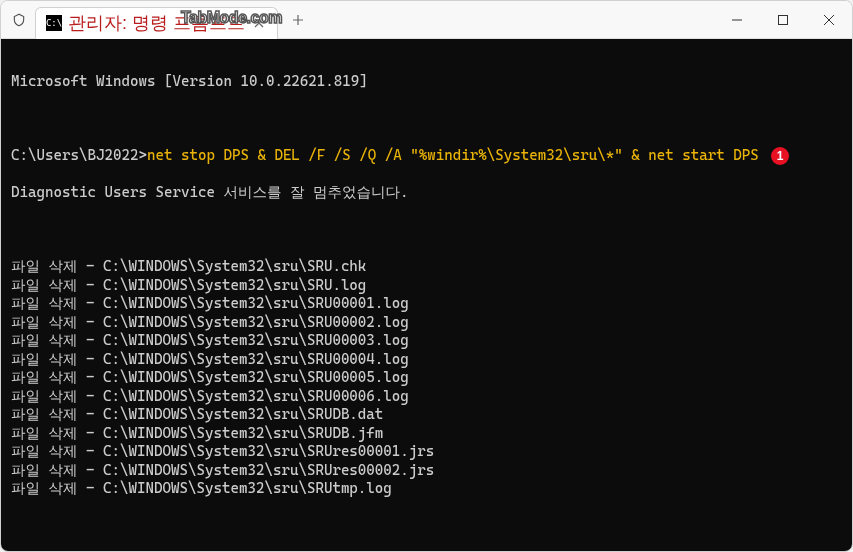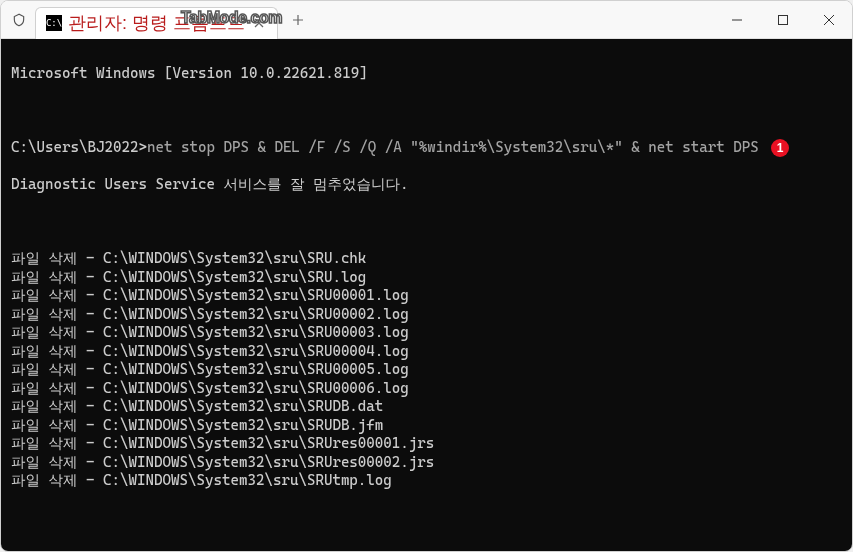--- a/index.html
+++ b/index.html
@@ -120,30 +120,30 @@
       cursor: pointer;
       color: #333;
     }
     .terminal {
       flex: 1;
       background: #0c0c0c;
       color: #cccccc;
       font-family: "Cascadia Mono", "Consolas", monospace;
       font-size: 14.5px;
       line-height: 18.5px;
-      padding: 6px 10px;
+      padding: 14px 10px;
       overflow: hidden;
       white-space: pre;
       position: relative;
     }
     .line {
       white-space: pre;
     }
     .yellow {
-      color: #a3a3a3;
+      color: #eab308;
     }
     .badge {
       display: inline-flex;
       width: 18px;
       height: 18px;
       background: #e81123;
       border-radius: 50%;
       color: #fff;
       font-size: 12px;
       align-items: center;

